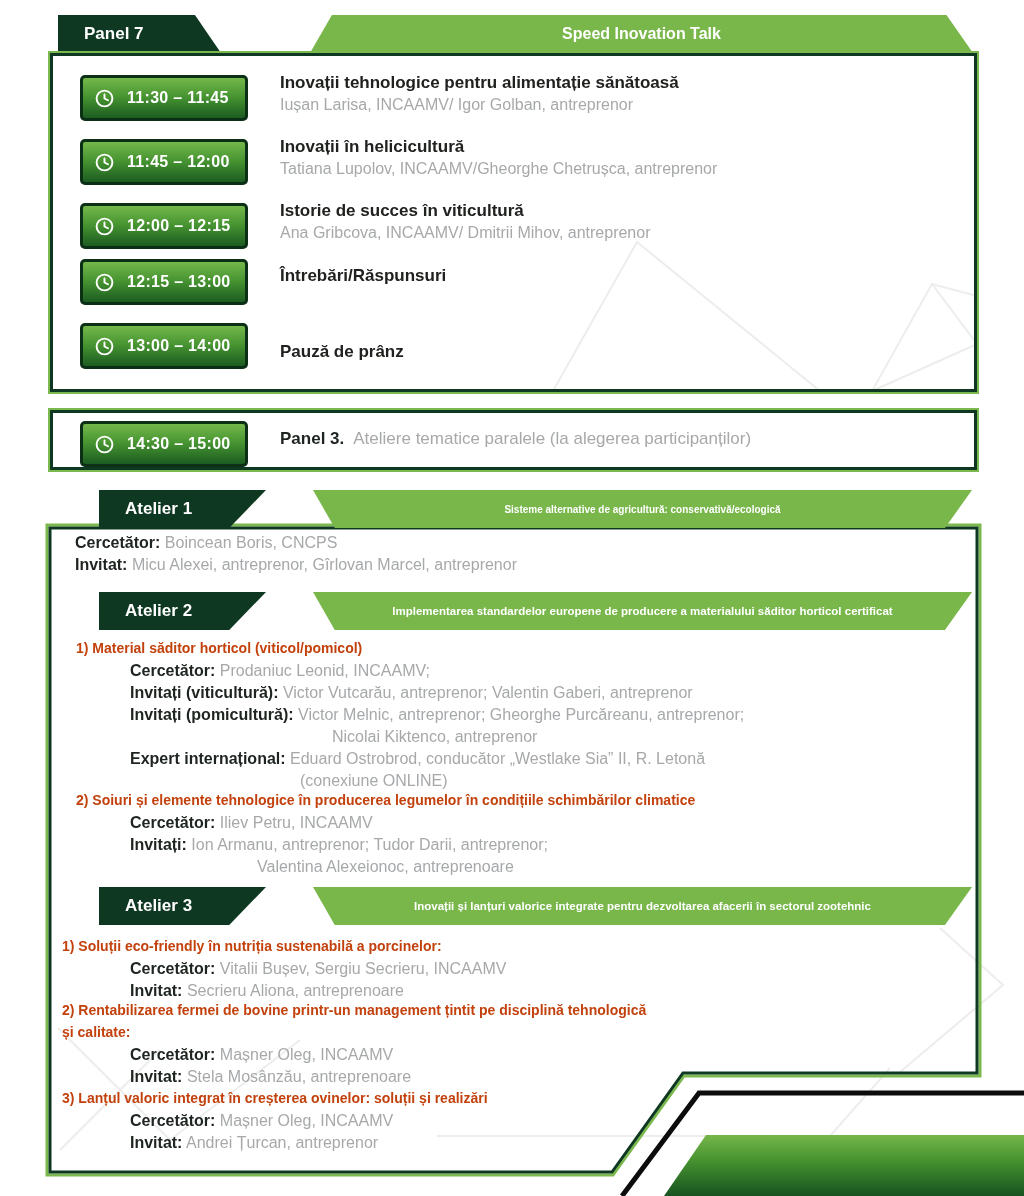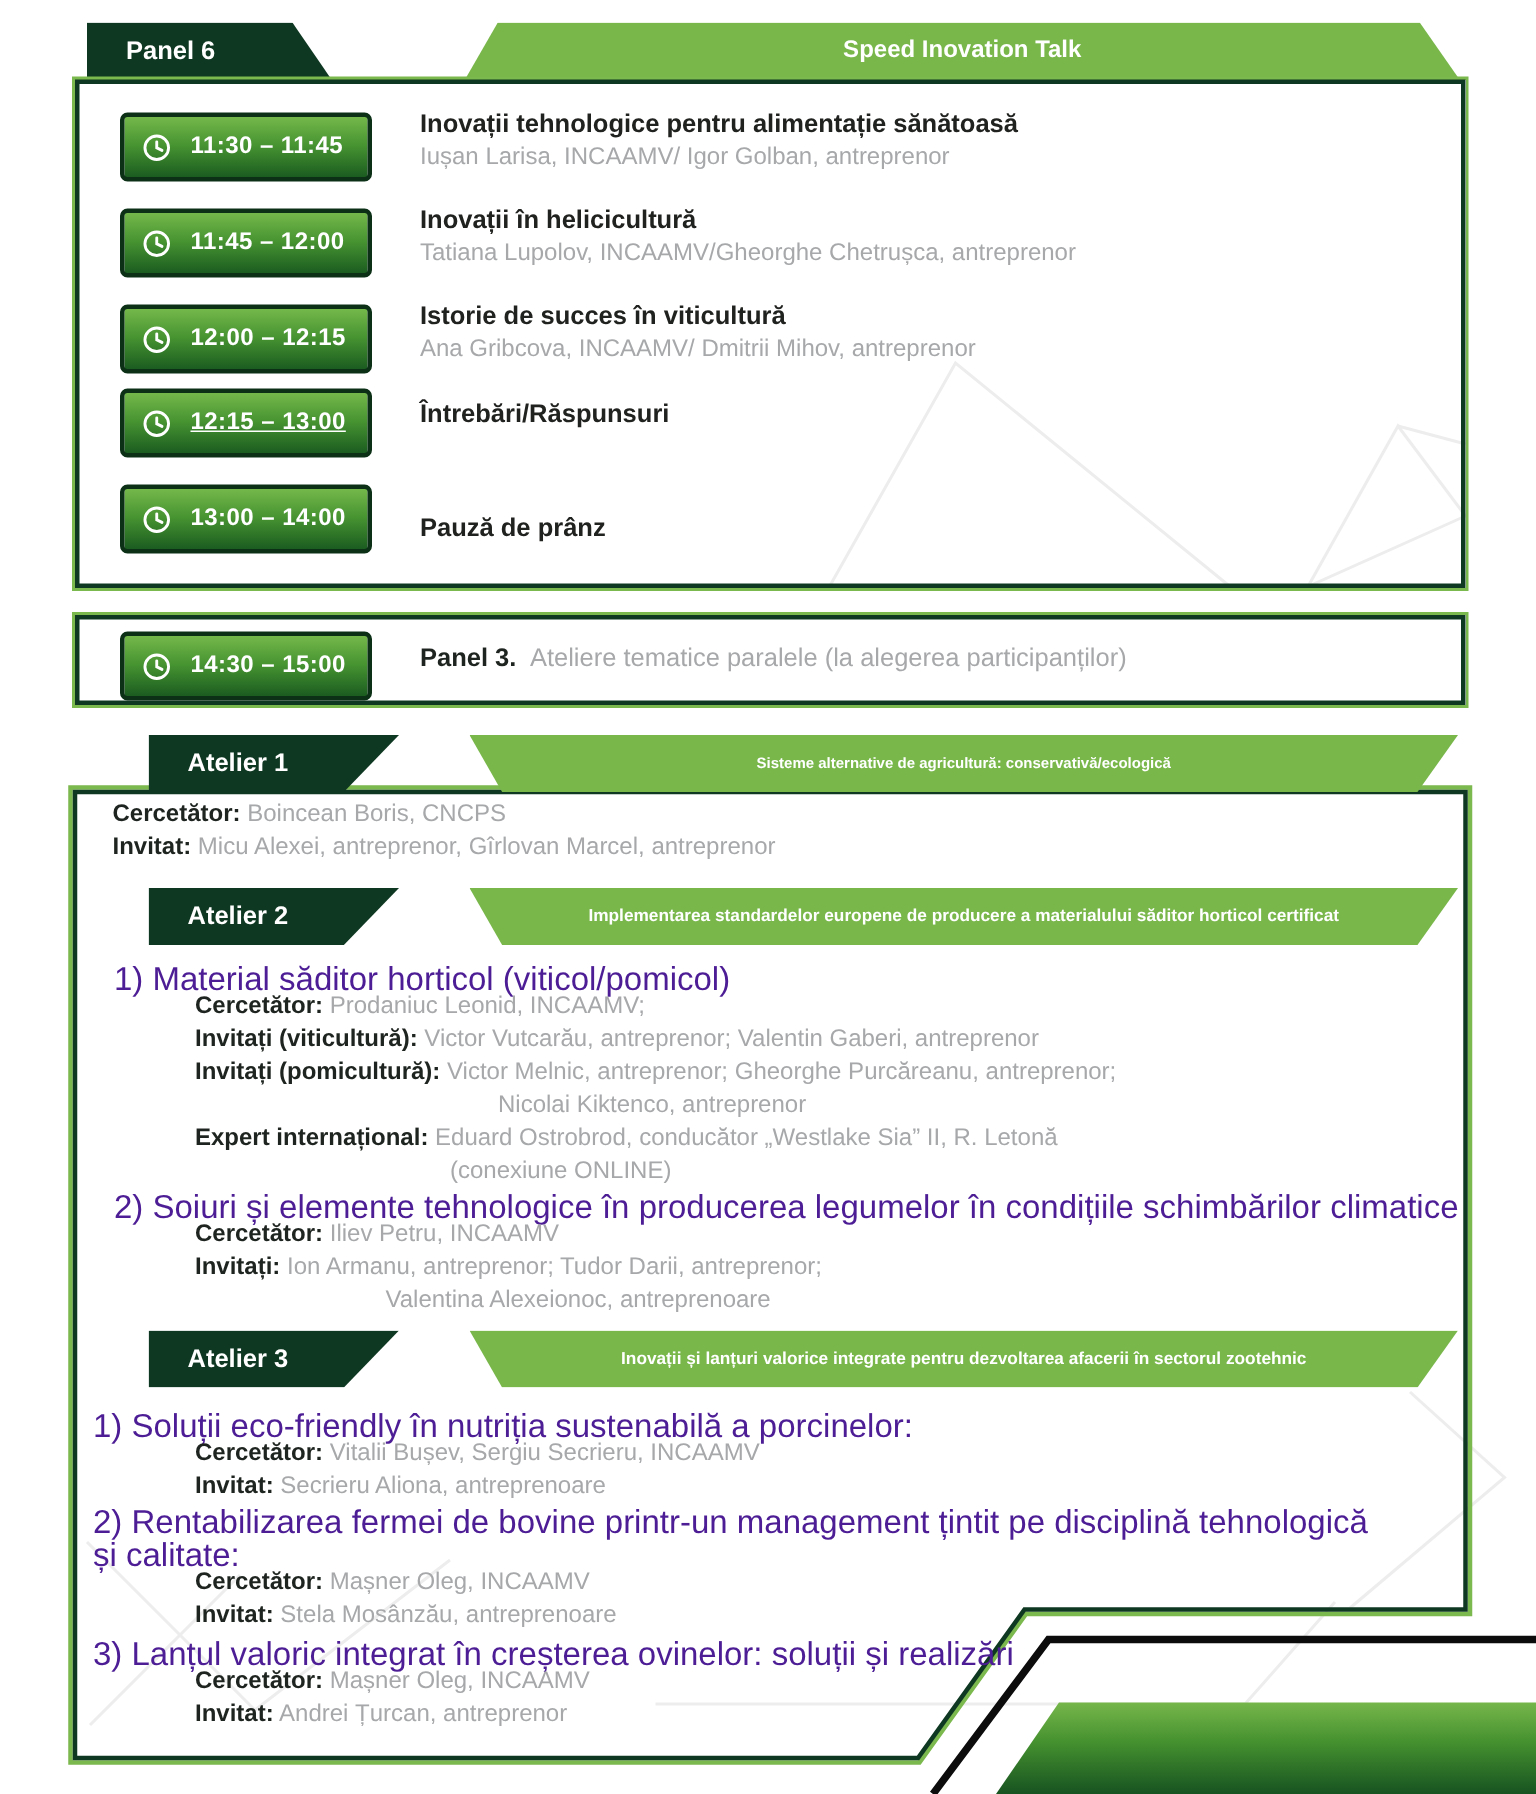--- a/index.html
+++ b/index.html
@@ -26,21 +26,21 @@
               background:linear-gradient(180deg,#74b84a 0%,#469331 48%,#1b5c20 100%);
               color:#fff;font-weight:bold;font-size:16px;}
   .time-badge .t{margin-left:12px;letter-spacing:.3px;}
   .clock{width:21px;height:21px;flex:0 0 21px;}
   
   .title{font-weight:bold;font-size:17px;color:#20221f;white-space:nowrap;}
   .speakers{font-size:16px;color:#a6a8aa;white-space:nowrap;}
   .pline{font-size:16px;white-space:nowrap;}
   .pline b{color:#1e241f;font-size:16px;}
   .pline .v{color:#a6a8aa;}
-  .h-at{font-weight:normal;font-size:22px;color:#4c1d95;white-space:nowrap;}
+  .h-at{font-weight:bold;font-size:14px;color:#c2410c;white-space:nowrap;}
   .p3-label{font-weight:bold;font-size:17px;color:#1e241f;}
   .p3-desc{font-size:17px;color:#a6a8aa;margin-left:9px;}
   .banner-sm{font-size:11.5px;}
   .banner-md{font-size:10px;}
   .banner-lg{font-size:16px;}
 </style>
 </head>
 <body>
 
 <div class="canvas">
@@ -66,21 +66,21 @@
 
     <polygon points="706,1135 1024,1135 1024,1196 664,1196" fill="url(#gp)"></polygon>
 
     <path d="M622 1196 L699 1093 L1024 1093" stroke="#0c0c0c" stroke-width="5" fill="none"></path>
 
     <path d="M47 525 L980 525 L980 1076 L684 1076 L613 1175 L47 1175 Z" stroke="#7bb84d" stroke-width="3" fill="none"></path>
     <path d="M50 528 L977 528 L977 1073 L683 1073 L612 1172 L50 1172 Z" stroke="#0f3822" stroke-width="3" fill="none"></path>
   </svg>
 
   <div class="abs badge-dark slant-right" style="left:58px;top:15px;width:163px;">
-    <span>Panel 6</span>
+    <span>Panel 7</span>
   </div>
   <div class="abs banner banner-bottomwide banner-lg" style="left:310px;top:15px;width:663px;">
     <span>Speed Inovation Talk</span>
   </div>
 
   <div class="abs box" style="left:50px;top:53px;width:927px;height:339px;"></div>
 
   <div class="abs time-badge" style="left:80px;top:75px;">
     <svg class="clock" viewBox="0 0 24 24">
         <circle cx="12" cy="12" r="9" stroke="#fff" stroke-width="2.2" fill="none"></circle>
@@ -104,21 +104,21 @@
   <div class="abs time-badge" style="left:80px;top:203px;">
     <svg class="clock" viewBox="0 0 24 24">
         <circle cx="12" cy="12" r="9" stroke="#fff" stroke-width="2.2" fill="none"></circle>
         <path d="M12 7.5 V12 L16 14" stroke="#fff" stroke-width="2.2" fill="none" stroke-linecap="round"></path>
       </svg>
     <span class="t">12:00 – 12:15</span>
   </div>
   <div class="abs title" style="left:280px;top:201px;">Istorie de succes în viticultură</div>
   <div class="abs speakers" style="left:280px;top:224px;">Ana Gribcova, INCAAMV/ Dmitrii Mihov, antreprenor</div>
 
-  <div class="abs time-badge" style="left:80px;top:259px;text-decoration:underline;">
+  <div class="abs time-badge" style="left:80px;top:259px;">
     <svg class="clock" viewBox="0 0 24 24">
         <circle cx="12" cy="12" r="9" stroke="#fff" stroke-width="2.2" fill="none"></circle>
         <path d="M12 7.5 V12 L16 14" stroke="#fff" stroke-width="2.2" fill="none" stroke-linecap="round"></path>
       </svg>
     <span class="t">12:15 – 13:00</span>
   </div>
   <div class="abs title" style="left:280px;top:266px;">Întrebări/Răspunsuri</div>
 
   <div class="abs time-badge" style="left:80px;top:323px;">
     <svg class="clock" viewBox="0 0 24 24">

